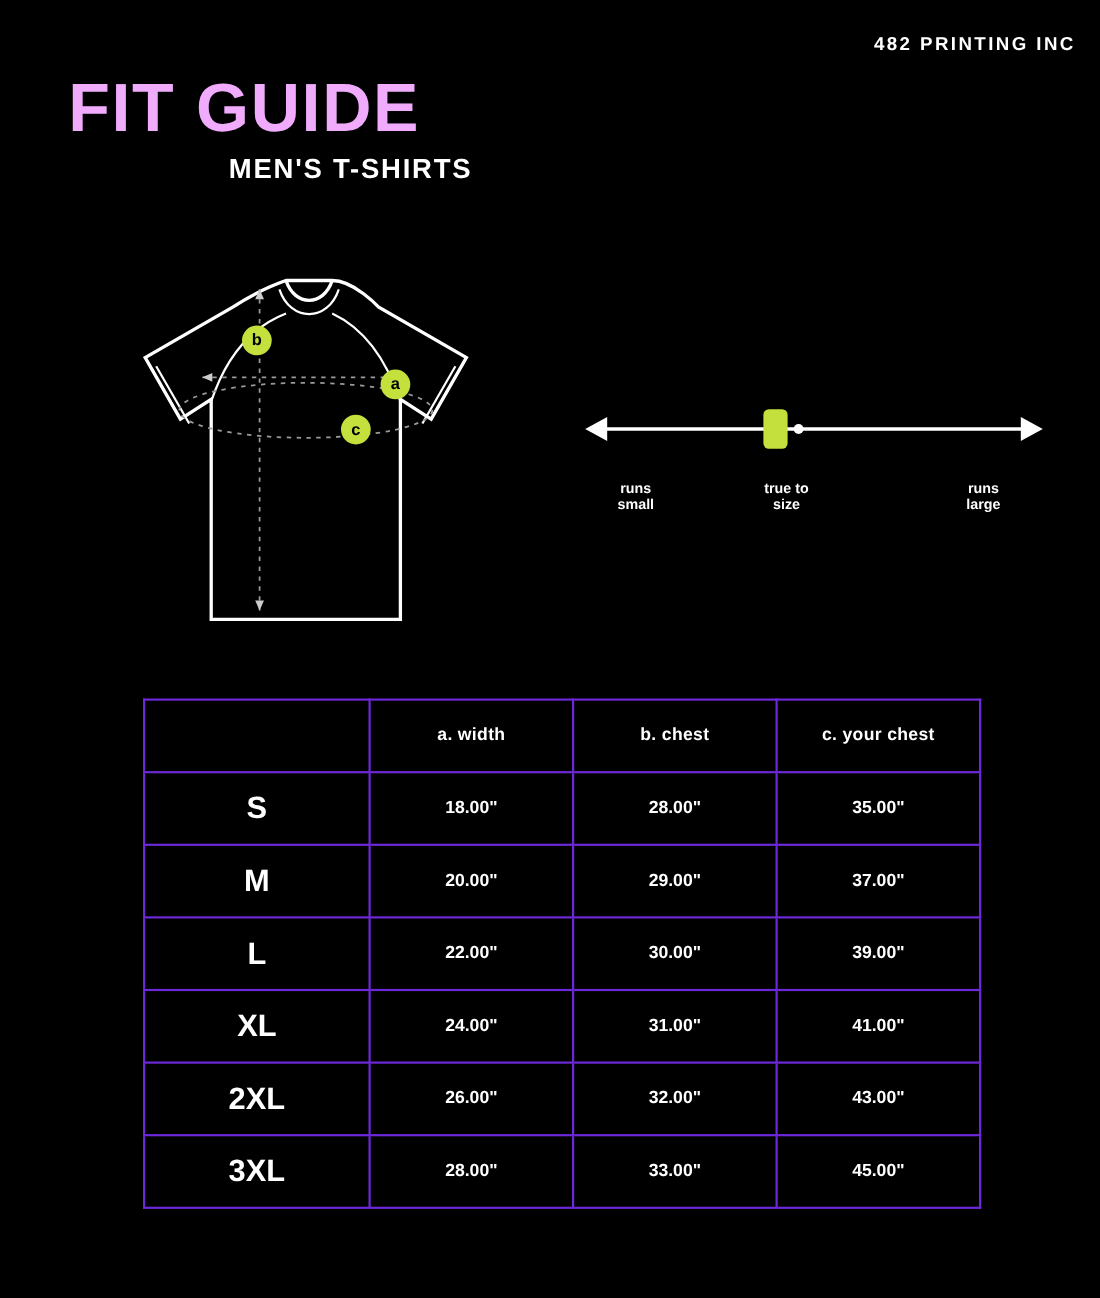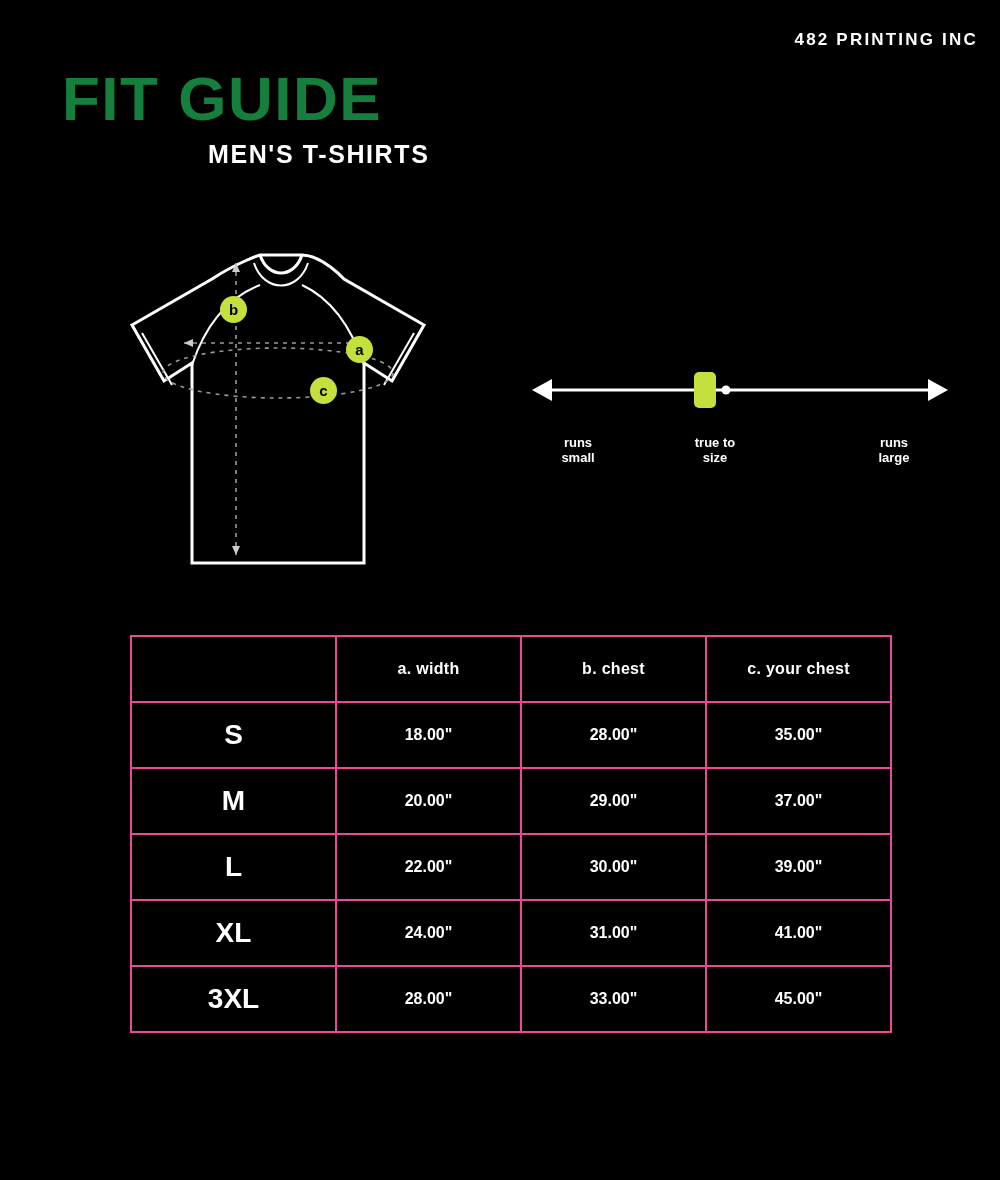--- a/index.html
+++ b/index.html
@@ -29,21 +29,21 @@
 
   
   .title-wrap {
     position: absolute;
     top: 68px; left: 62px;
   }
   .title {
     font-size: 62px;
     font-weight: bold;
     letter-spacing: 1.5px;
-    color: #15803d;
+    color: #f0abfc;
     line-height: 1;
     margin: 0;
   }
   .subtitle {
     margin: 10px 0 0 146px;
     font-size: 25px;
     font-weight: bold;
     letter-spacing: 1.6px;
     color: #ffffff;
   }
@@ -102,21 +102,21 @@
     position: absolute;
     left: 130px; top: 635px;
     width: 760px;
   }
   table.size-table {
     border-collapse: collapse;
     width: 760px;
     table-layout: fixed;
   }
   table.size-table td, table.size-table th {
-    border: 2px solid #ec4899;
+    border: 2px solid #6d28d9;
     text-align: center;
     color: #ffffff;
     padding: 0;
     height: 66px;
     vertical-align: middle;
   }
   col.c-size { width: 205px; }
   col.c-col  { width: 185px; }
   th.col-head {
     font-size: 16px;
@@ -254,20 +254,26 @@
           <td class="val-cell">30.00"</td>
           <td class="val-cell">39.00"</td>
         </tr>
         <tr>
           <td class="size-cell">XL</td>
           <td class="val-cell">24.00"</td>
           <td class="val-cell">31.00"</td>
           <td class="val-cell">41.00"</td>
         </tr>
         <tr>
+          <td class="size-cell">2XL</td>
+          <td class="val-cell">26.00"</td>
+          <td class="val-cell">32.00"</td>
+          <td class="val-cell">43.00"</td>
+        </tr>
+        <tr>
           <td class="size-cell">3XL</td>
           <td class="val-cell">28.00"</td>
           <td class="val-cell">33.00"</td>
           <td class="val-cell">45.00"</td>
         </tr>
       </tbody>
     </table>
   </div>
 
 

